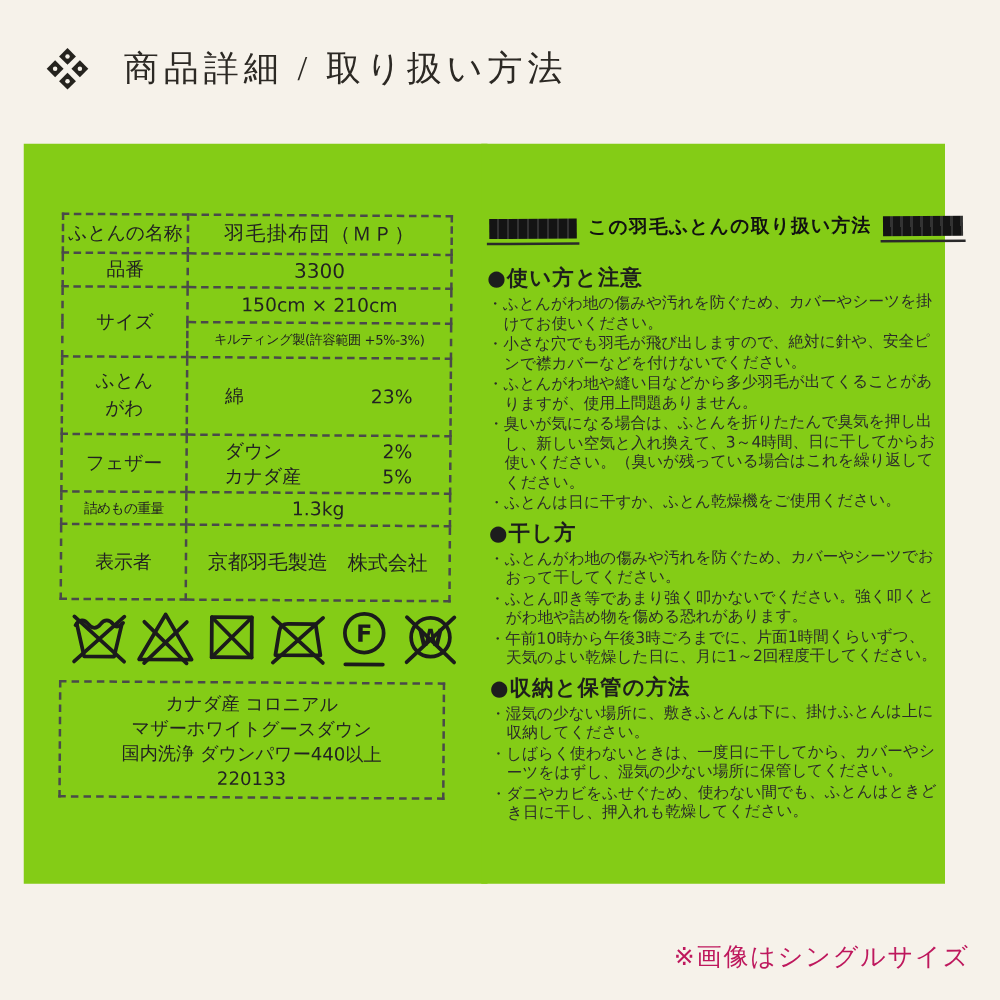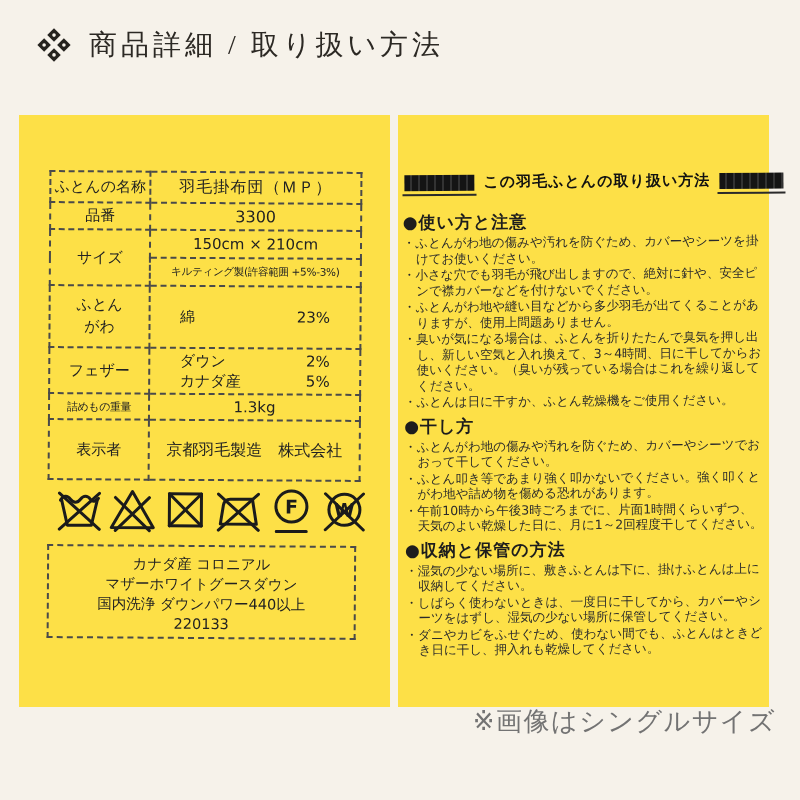--- a/index.html
+++ b/index.html
@@ -2,27 +2,27 @@
 <html><head>
 <meta charset="utf-8">
 <style>
   html,body{margin:0;padding:0;}
   body{width:800px;height:800px;font-family:"DejaVu Sans",sans-serif;}
   .page{position:relative;width:800px;height:800px;background:#f6f2ea;overflow:hidden;}
 
   
   .page-header{position:absolute;left:36px;top:24px;display:flex;align-items:center;gap:15px;}
   .crest{width:36px;height:36px;display:block;}
-  .page-title{margin:2px;font-family:"Liberation Serif","DejaVu Serif",serif;font-weight:500;
+  .page-title{margin:12px;font-family:"Liberation Serif","DejaVu Serif",serif;font-weight:500;
     font-size:28px;letter-spacing:4px;color:#2c2924;white-space:nowrap;}
 
   
-  .panel{position:absolute;top:115px;width:371px;height:592px;background:#fde047;}
+  .panel{position:absolute;top:115px;width:371px;height:592px;background:#84cc16;}
   .panel-left{left:19px;}
-  .panel-right{left:398px;}
+  .panel-right{left:385px;}
   .label-inner{position:absolute;inset:0;transform:rotate(0.35deg);}
   .care-inner{position:absolute;inset:0;transform:rotate(-0.4deg);}
 
   
   .spec-table{position:absolute;left:29px;top:56px;width:313px;border-collapse:collapse;
     table-layout:fixed;color:#222;}
   .spec-table th,.spec-table td{border:2px dashed #4a4a4a;font-weight:400;text-align:center;
     vertical-align:middle;padding:0;font-size:15px;}
   tr.r-name{height:31px}  tr.r-name td{font-size:16px;letter-spacing:1px;}
   tr.r-code{height:27px}  tr.r-code td{font-size:16px;}
@@ -53,21 +53,21 @@
   .bar-l{width:70px;} .bar-r{width:64px;}
   .bar::after{content:"";position:absolute;left:-2px;right:-2px;bottom:-5px;height:2px;background:#2a2a2a;}
   .care-title{font-size:15px;font-weight:700;letter-spacing:1px;color:#111;white-space:nowrap;}
 
   .care-body{position:absolute;left:6px;top:90px;width:358px;color:#2b2b2b;}
   .care-section h3{margin:5px 0 1px;font-size:17px;font-weight:700;letter-spacing:1px;color:#1d1d1d;}
   .care-section ul{margin:0 0 2px;padding:0;list-style:none;font-size:12.5px;line-height:1.24;}
   .care-section li{padding-left:13px;text-indent:-13px;margin-bottom:1px;}
 
   
-  .footer-note{position:absolute;right:24px;top:704px;font-size:26px;letter-spacing:1.5px;color:#737373;}
+  .footer-note{position:absolute;right:24px;top:752px;font-size:20px;letter-spacing:1.5px;color:#be185d;}
 </style>
 </head>
 <body>
 
 <div class="page">
 
   <header class="page-header">
     <svg class="crest" viewBox="0 0 40 40">
       <g fill="#25231e">
         <path d="M20 1.5 L27.5 9 L20 16.5 L12.5 9 Z"></path>

